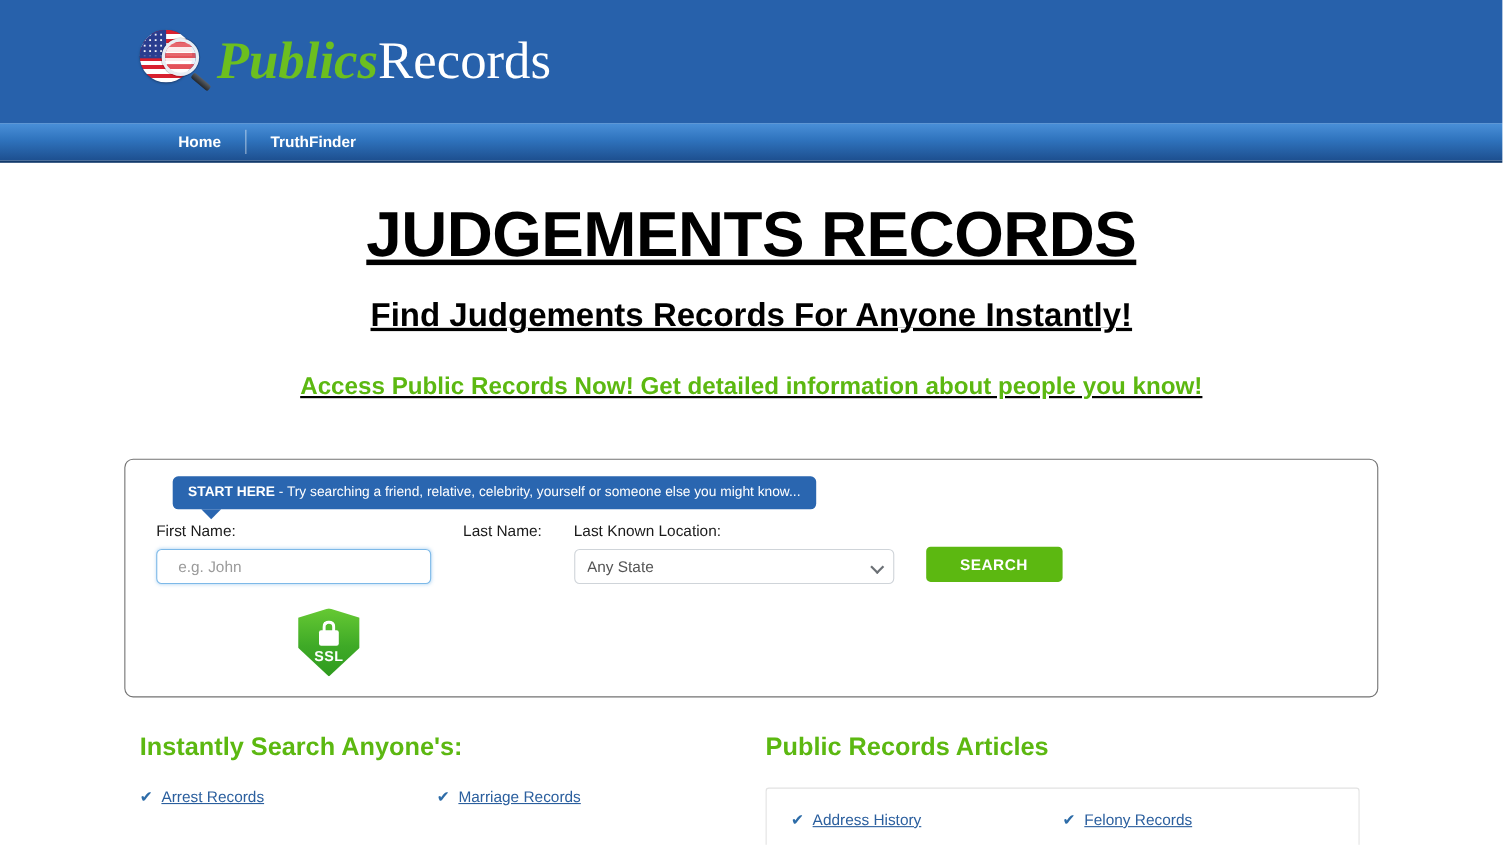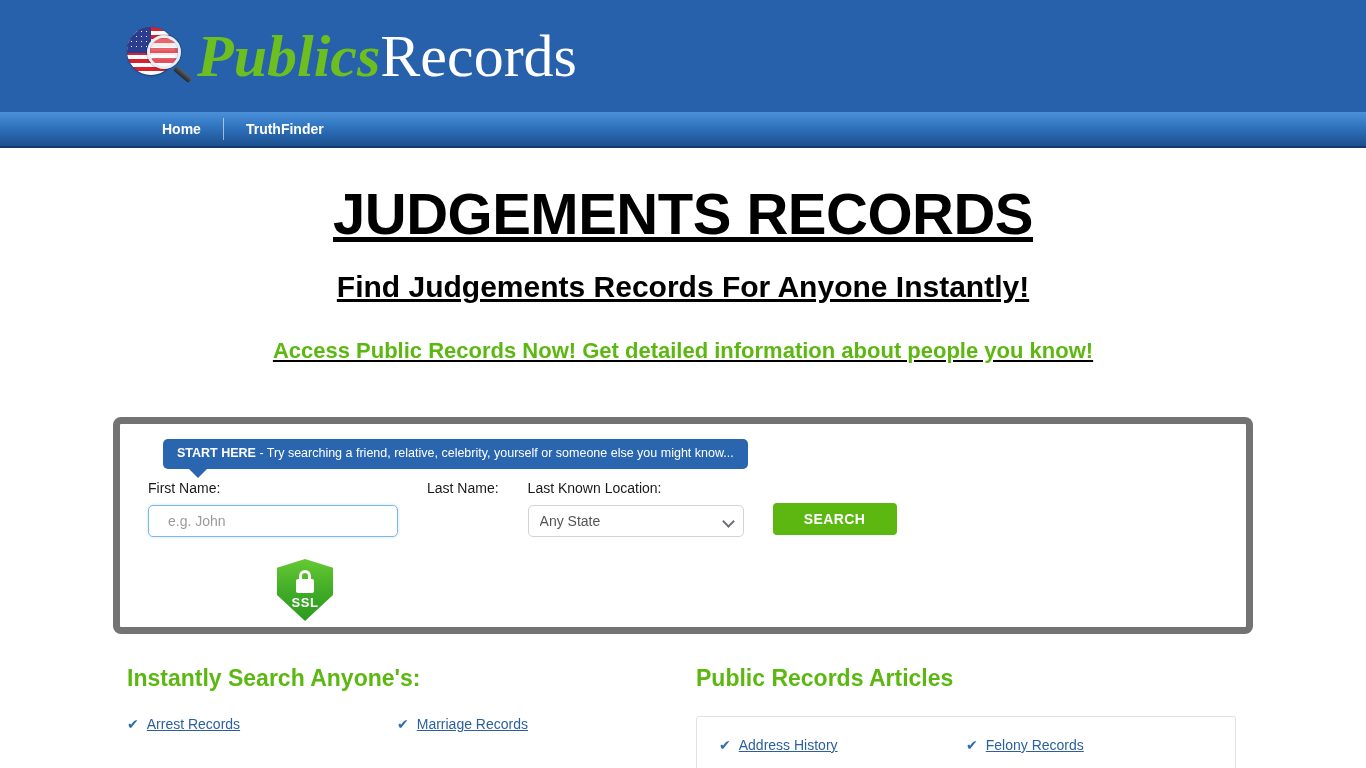--- a/index.html
+++ b/index.html
@@ -84,21 +84,21 @@
     position: absolute;
     left: 50px; top: 42px;
     width: 20px; height: 6px;
     background: linear-gradient(to bottom, #5a5f66, #22262b);
     border-radius: 2px;
     transform: rotate(40deg);
     transform-origin: left center;
   }
   .logo-text {
     font-family: "Liberation Serif", serif;
-    font-size: 60px;
+    font-size: 48px;
     line-height: 1;
     white-space: nowrap;
   }
   .logo-publics {
     color: #6cbf1f;
     font-style: italic;
     font-weight: bold;
   }
   .logo-records {
     color: #ffffff;
@@ -158,21 +158,21 @@
     color: #5cb811;
   }
 
   
   .search-panel {
     position: absolute;
     left: 113px;
     top: 417px;
     width: 1140px;
     height: 217px;
-    border: 7px solid #737373;
+    border: 1px solid #737373;
     border-radius: 8px;
     background: #ffffff;
   }
   .start-here {
     position: absolute;
     left: 43px;
     top: 15px;
     background: #2a66b0;
     color: #ffffff;
     border-radius: 5px;
@@ -224,21 +224,21 @@
   }
   .text-input::placeholder { color: #9b9b9b; }
   .text-input.focused {
     border: 1px solid #7db9e8;
     box-shadow: 0 0 3px rgba(125,185,232,.45);
   }
   .field-first { margin-right: 29px; }
   .field-last  { margin-right: 29px; justify-content: flex-end; }
   .select-wrap { position: relative; }
   .select-input {
-    width: 216px;
+    width: 291px;
     height: 32px;
     border: 1px solid #cfd4d9;
     border-radius: 5px;
     padding: 0 28px 0 11px;
     font-size: 14px;
     color: #555;
     background: #fff;
     font-family: "Liberation Sans", sans-serif;
     -webkit-appearance: none;
     appearance: none;

